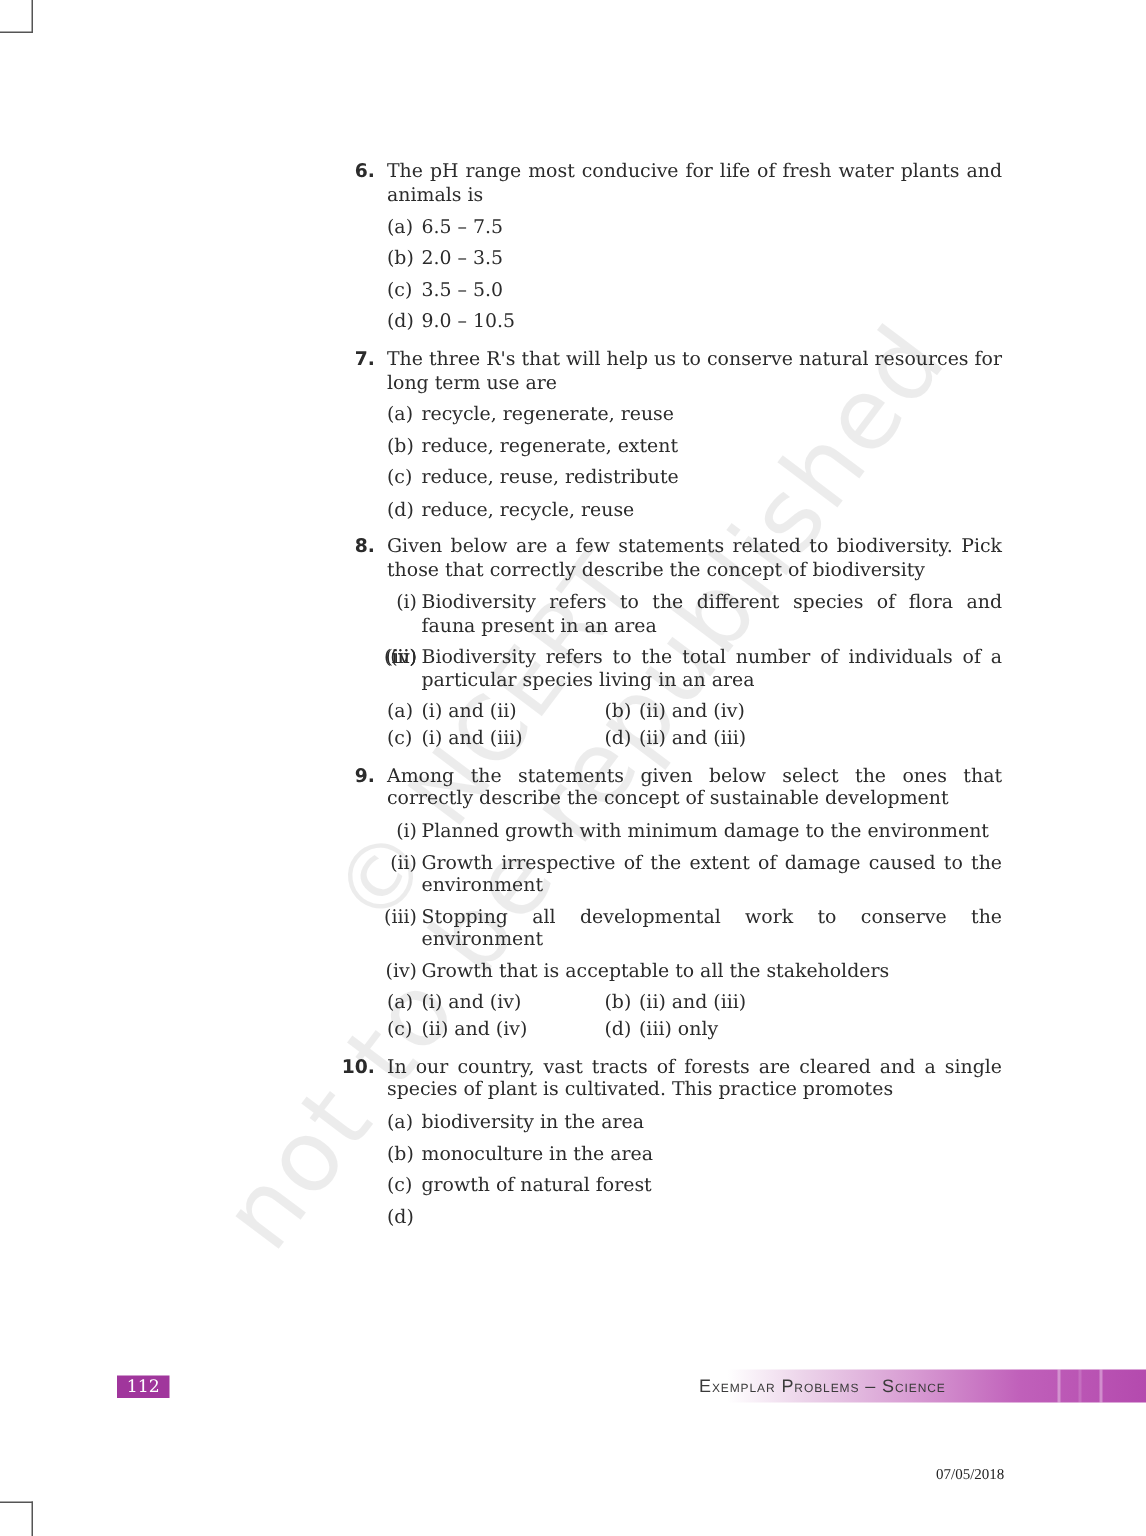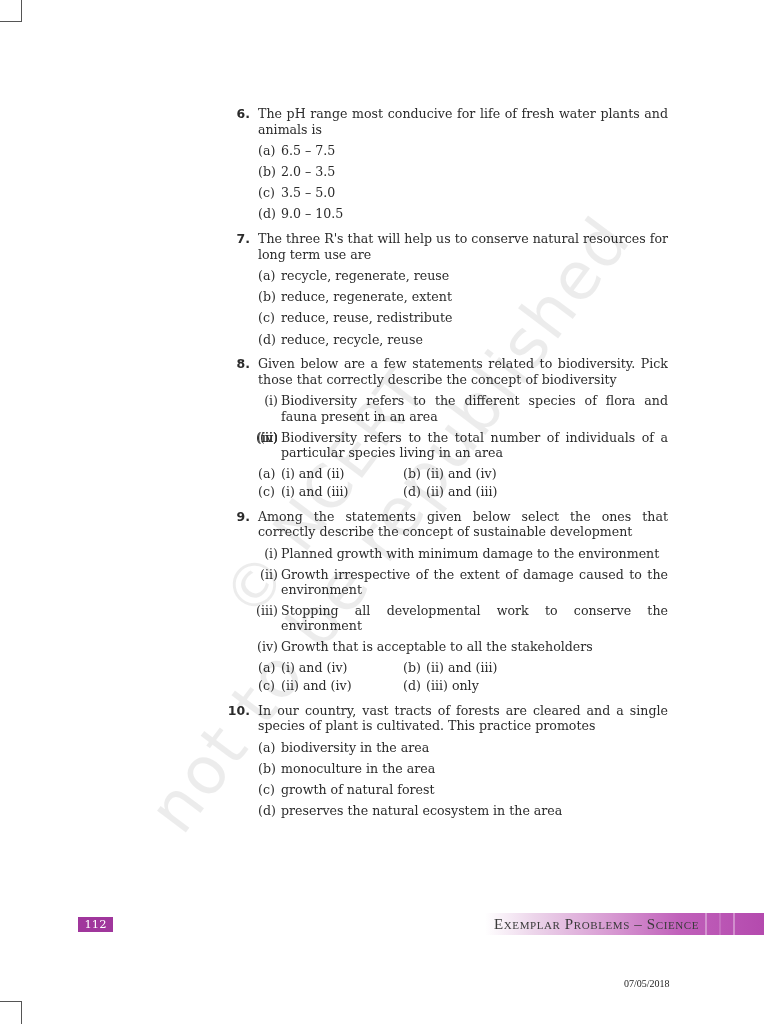--- a/index.html
+++ b/index.html
@@ -132,28 +132,28 @@
     }
     .footer-bar::after {
       content: "";
       position: absolute;
       left: 220px; top: 0; width: 2px; height: 22px;
       background: rgba(255,255,255,0.35);
       box-shadow: 28px 0 0 rgba(255,255,255,0.35), 14px 0 0 rgba(255,255,255,0.15);
     }
     .footer-title {
       position: absolute;
-      left: 494px;
+      left: 466px;
       top: 917px;
-      font-size: 15px;
+      font-size: 12px;
       line-height: 14px;
       color: #3a3a3a;
       font-variant: small-caps;
       letter-spacing: 0.6px;
-      font-family: Liberation Serif, serif;
+      font-family: Liberation Sans, sans-serif;
     }
     .date-stamp {
       position: absolute;
       left: 624px;
       top: 978px;
       font-family: Liberation Serif, serif;
       font-size: 10px;
       color: #222;
     }
   </style>
@@ -224,21 +224,21 @@
     </div>
   </div>
 
   <div class="question">
     <span class="qnum">10.</span>
     <div class="qtext">In our country, vast tracts of forests are cleared and a single species of plant is cultivated. This practice promotes</div>
     <div class="options">
       <div class="opt"><span class="opt-label">(a)</span><span>biodiversity in the area</span></div>
       <div class="opt"><span class="opt-label">(b)</span><span>monoculture in the area</span></div>
       <div class="opt"><span class="opt-label">(c)</span><span>growth of natural forest</span></div>
-      <div class="opt"><span class="opt-label">(d)</span><span>preserves the natural ecosystem in the area</span></div>
+      <div class="opt"><span class="opt-label">(d)</span></div>
     </div>
   </div>
 
 </div>
 
 <div class="footer-page">112</div>
 <div class="footer-bar"></div>
 <div class="footer-title">Exemplar Problems – Science</div>
 <div class="date-stamp">07/05/2018</div>
 

